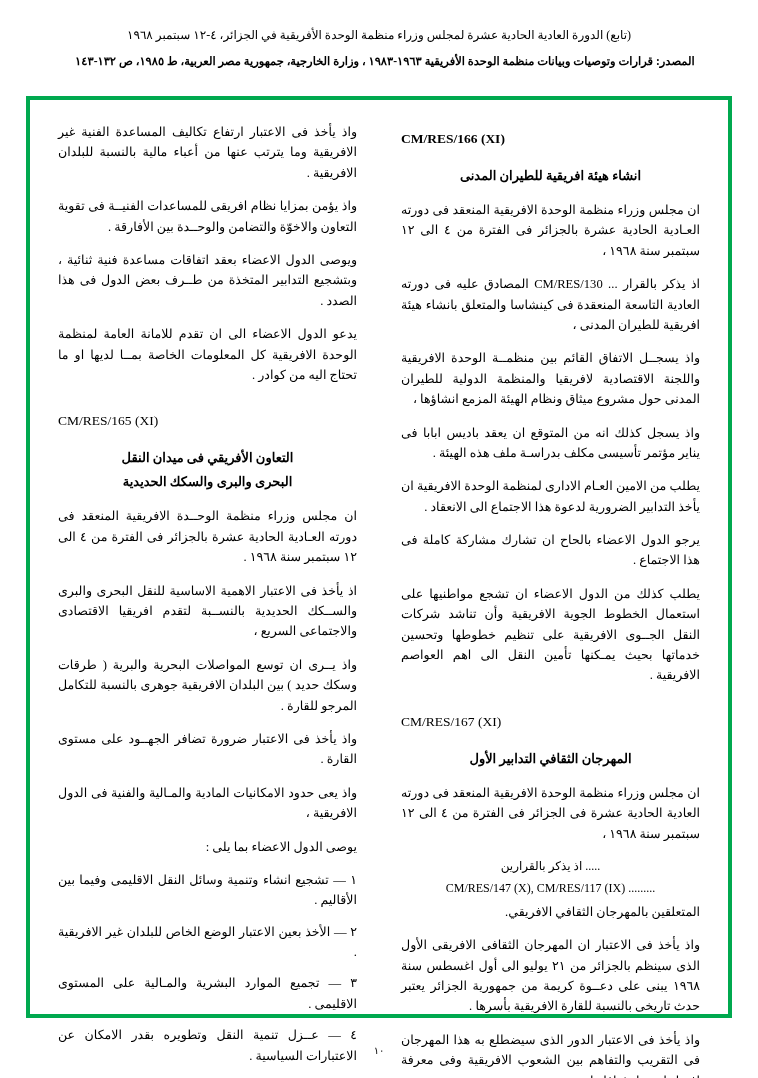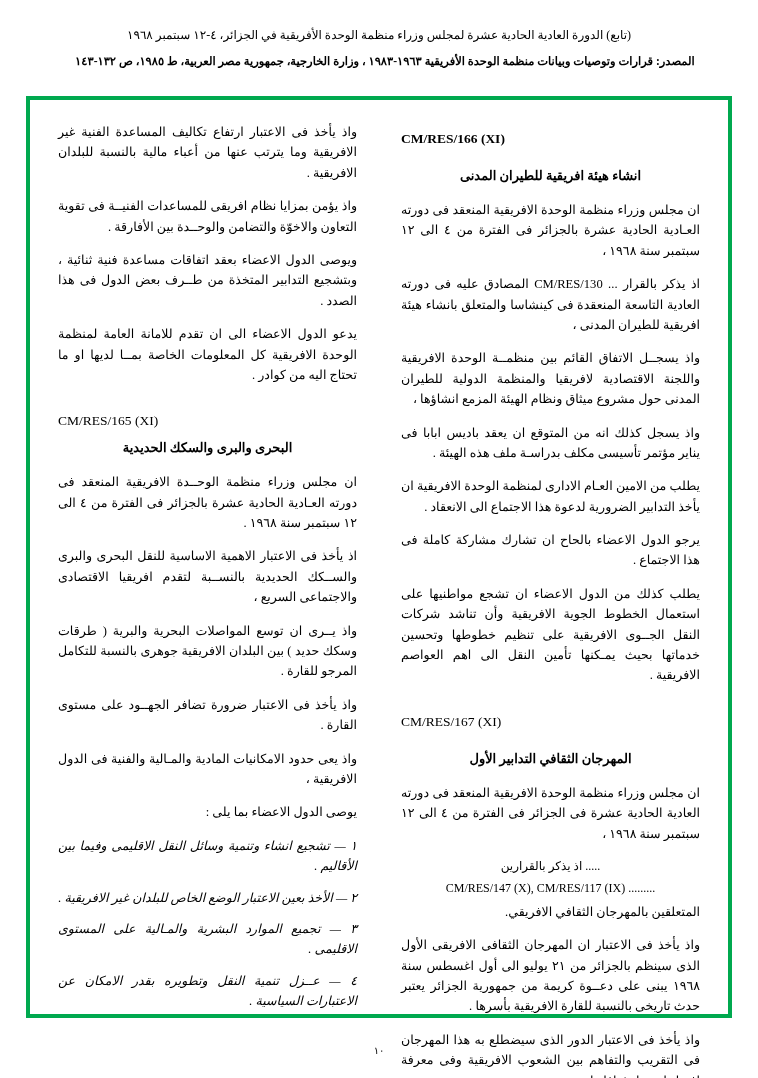--- a/index.html
+++ b/index.html
@@ -95,21 +95,20 @@
   .spacer-sm { height: 6px; }
   .ltr-center {
     direction: ltr;
     text-align: center;
     font-size: 12px;
     margin: 0 0 3px 0;
   }
   .list-item {
     margin: 0 0 11px 0;
     text-align: justify;
-    font-style: italic;
   }
   .page-number {
     position: absolute;
     bottom: 22px;
     left: 0;
     width: 100%;
     text-align: center;
     font-size: 10px;
   }
 </style>
@@ -158,20 +157,21 @@
     <div class="col left">
 
       <p class="para">واذ يأخذ فى الاعتبار ارتفاع تكاليف المساعدة الفنية غير الافريقية وما يترتب عنها من أعباء مالية بالنسبة للبلدان الافريقية .</p>
       <p class="para">واذ يؤمن بمزايا نظام افريقى للمساعدات الفنيــة فى تقوية التعاون والاخوّة والتضامن والوحــدة بين الأفارقة .</p>
       <p class="para">ويوصى الدول الاعضاء بعقد اتفاقات مساعدة فنية ثنائية ، وبتشجيع التدابير المتخذة من طــرف بعض الدول فى هذا الصدد .</p>
       <p class="para">يدعو الدول الاعضاء الى ان تقدم للامانة العامة لمنظمة الوحدة الافريقية كل المعلومات الخاصة بمــا لديها او ما تحتاج اليه من كوادر .</p>
 
       <div class="spacer-sm"></div>
 
       <div class="res-code plain">CM/RES/165 (XI)</div>
+      <div class="res-title">التعاون الأفريقي فى ميدان النقل</div>
       <div class="res-title" style="margin-top:-10px;">البحرى والبرى والسكك الحديدية</div>
 
       <p class="para">ان مجلس وزراء منظمة الوحــدة الافريقية المنعقد فى دورته العـادية الحادية عشرة بالجزائر فى الفترة من ٤ الى ١٢ سبتمبر سنة ١٩٦٨ .</p>
       <p class="para">اذ يأخذ فى الاعتبار الاهمية الاساسية للنقل البحرى والبرى والســكك الحديدية بالنســبة لتقدم افريقيا الاقتصادى والاجتماعى السريع ،</p>
       <p class="para">واذ يــرى ان توسع المواصلات البحرية والبرية ( طرقات وسكك حديد ) بين البلدان الافريقية جوهرى بالنسبة للتكامل المرجو للقارة .</p>
       <p class="para">واذ يأخذ فى الاعتبار ضرورة تضافر الجهــود على مستوى القارة .</p>
       <p class="para">واذ يعى حدود الامكانيات المادية والمـالية والفنية فى الدول الافريقية ،</p>
 
       <p class="para">يوصى الدول الاعضاء بما يلى :</p>
 

